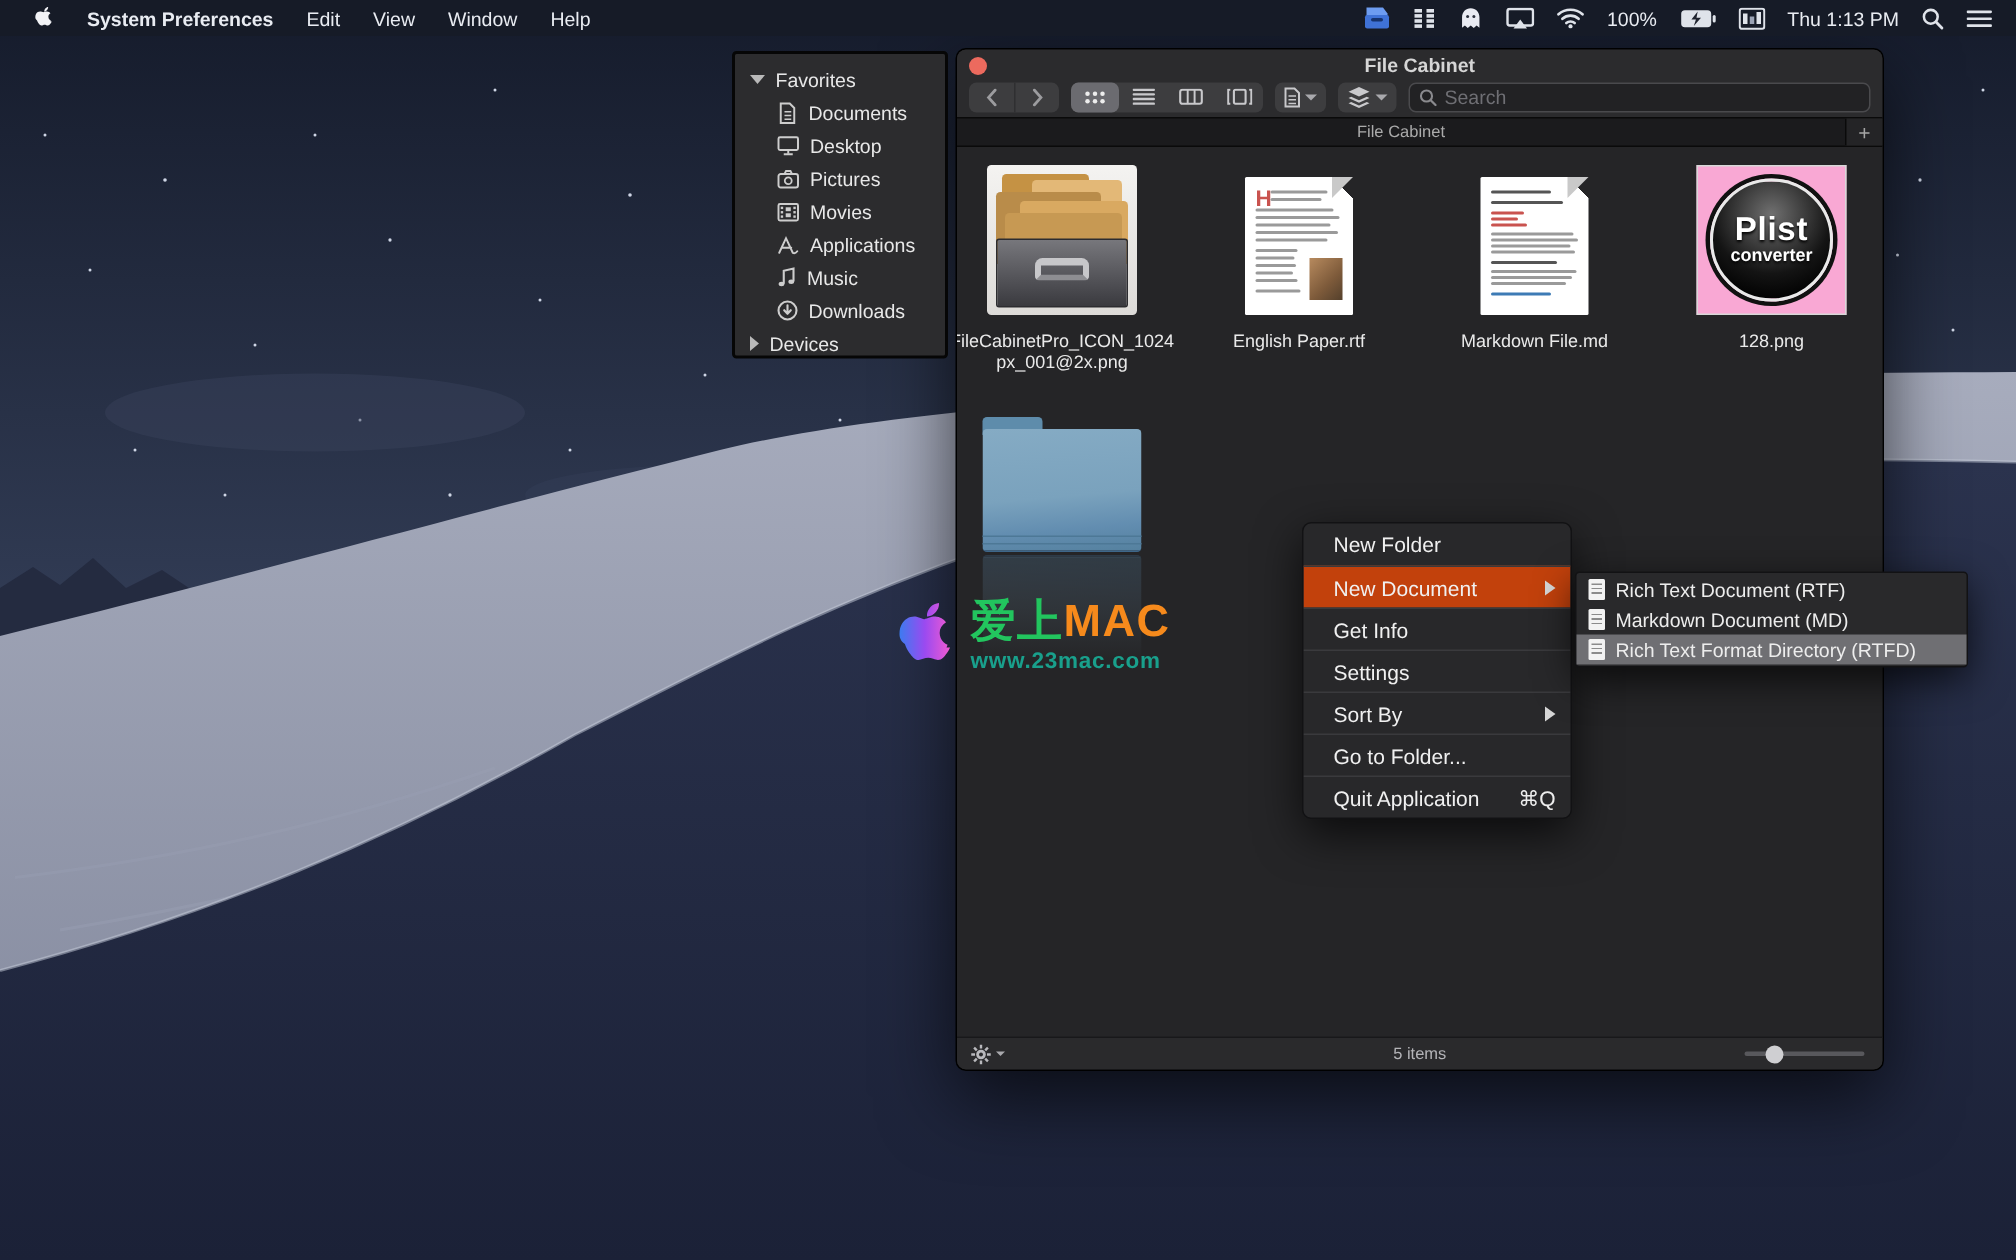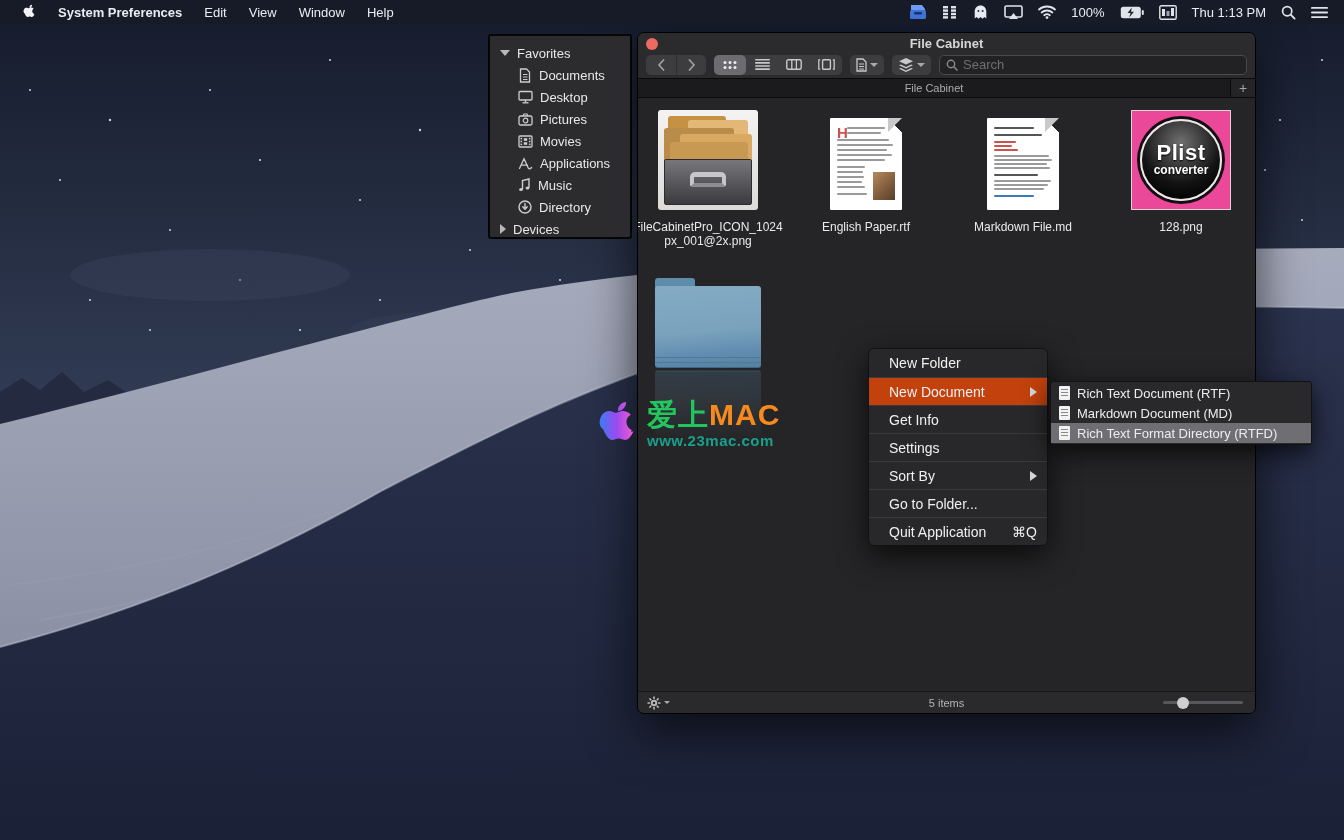--- a/index.html
+++ b/index.html
@@ -93,21 +93,21 @@
   .page .fold { position:absolute; top:0; right:0; width:0; height:0;
     border-style:solid; border-width:0 0 14px 14px; border-color:transparent transparent transparent #c9c9c9; }
   .ln { position:absolute; height:2px; background:#9a9a9a; border-radius:1px; }
   .ln-red { background:#c9534f; }
   .ln-blue { background:#3d7bb5; }
   .ln-dark { background:#555; }
   .dropcap { position:absolute; left:7px; top:6px; color:#c9534f; font-size:15px; font-weight:bold; }
   .photo { position:absolute; right:7px; bottom:10px; width:22px; height:28px;
     background:linear-gradient(135deg,#b78a5e,#7d5a3a 60%,#54402c); }
   
-  .plist { width:100px; height:100px; background:#ec4899; border:1px solid #d8d8d8;
+  .plist { width:100px; height:100px; background:#f9a8d4; border:1px solid #d8d8d8;
     display:flex; align-items:center; justify-content:center; }
   .plist-circle { width:82px; height:82px; border-radius:50%;
     background:radial-gradient(circle at 50% 28%, #707070, #141414 58%, #000 85%);
     border:2px solid #e9e9e9; box-shadow:0 0 0 3px #111;
     display:flex; flex-direction:column; align-items:center; justify-content:center; color:#fff; }
   .plist-t1 { font-size:22px; font-weight:bold; letter-spacing:.5px; text-shadow:0 1px 2px #000; line-height:20px; }
   .plist-t2 { font-size:12px; font-weight:bold; text-shadow:0 1px 2px #000; }
   
   .folder-wrap { position:absolute; left:70px; top:188px; transform:translateX(-50%); width:106px; }
   .folder { width:106px; height:82px; position:relative; }
@@ -374,21 +374,21 @@
         </span>
       <span>Music</span>
     </div>
     <div class="sp-row sp-item">
       <span>
           <svg width="14" height="14" viewBox="0 0 14 14">
             <circle cx="7" cy="7" r="6" fill="none" stroke="#cdcdcd" stroke-width="1.4"></circle>
             <path d="M7 3.5v5 M4.8 6.8 7 9.2 9.2 6.8" fill="none" stroke="#cdcdcd" stroke-width="1.4" stroke-linecap="round" stroke-linejoin="round"></path>
           </svg>
         </span>
-      <span>Directory</span>
+      <span>Downloads</span>
     </div>
     <div class="sp-row sp-head">
       <span class="sp-tri tri-right"></span>
       <span>Devices</span>
     </div>
   </div>
 
   <div class="window">
     <div class="titlebar">
       <div class="traffic"></div>

